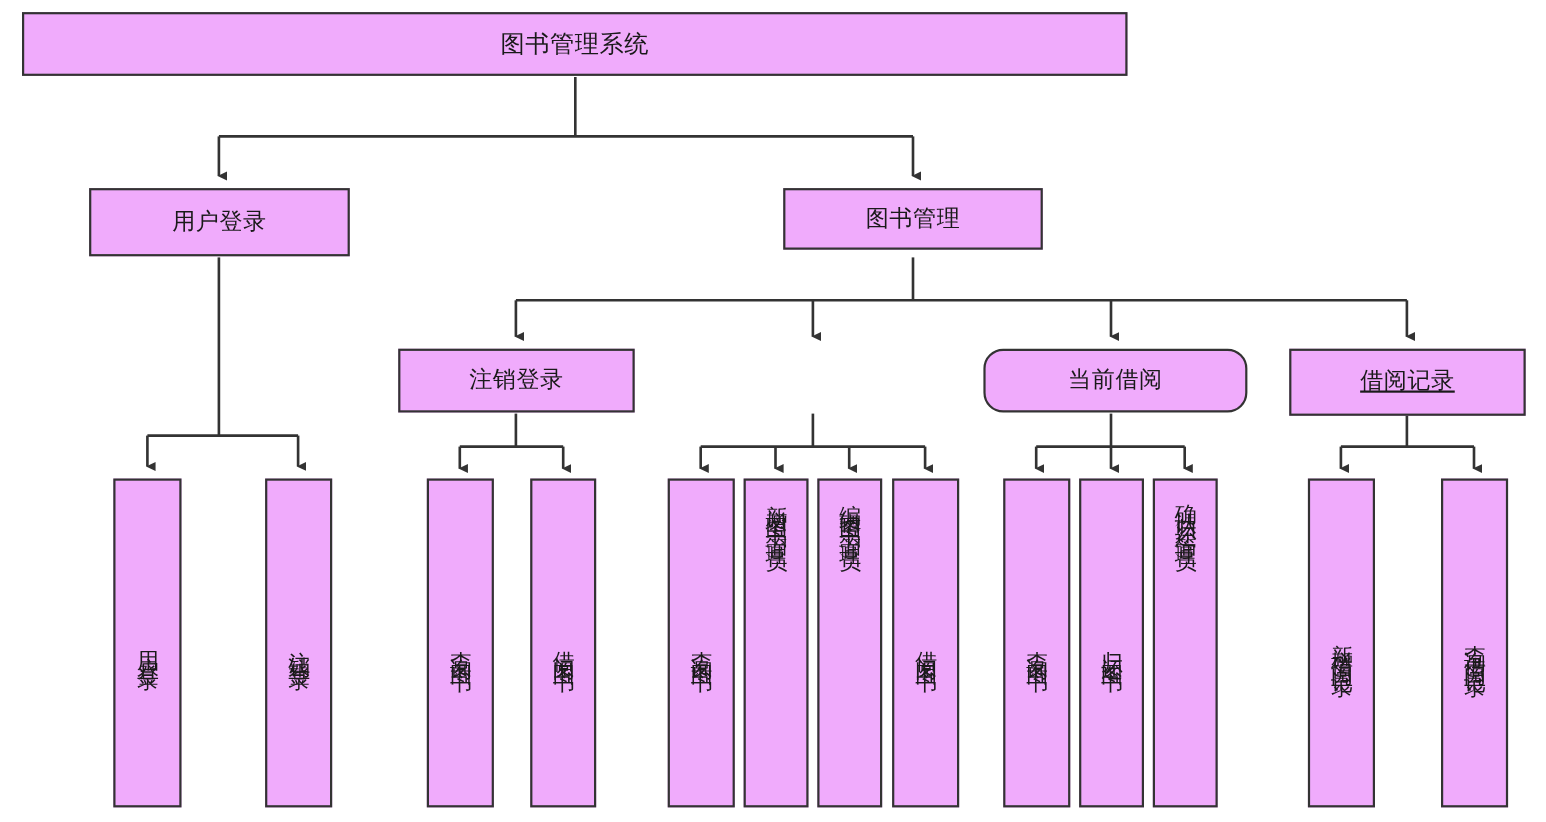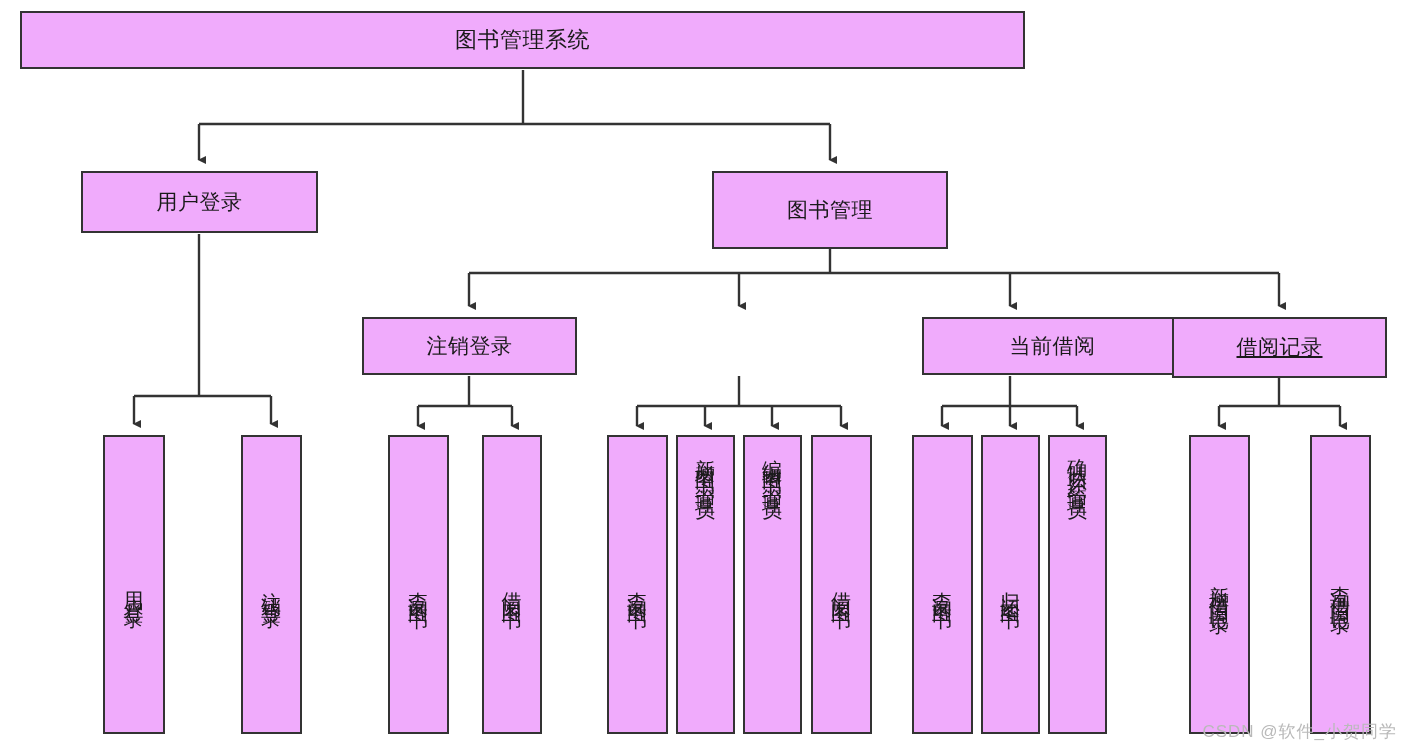--- a/index.html
+++ b/index.html
@@ -128,28 +128,28 @@
     </g>
   </svg>
 
   <div class="node h tier0" style="left:20px;top:11px;width:1005px;height:58px;">
     <span class="node-label">图书管理系统</span>
   </div>
 
   <div class="node h" style="left:81px;top:171px;width:237px;height:62px;">
     <span class="node-label">用户登录</span>
   </div>
-  <div class="node h" style="left:712px;top:171px;width:236px;height:78px;">
+  <div class="node h" style="left:712px;top:171px;width:236px;height:56px;">
     <span class="node-label">图书管理</span>
   </div>
 
   <div class="node h" style="left:362px;top:317px;width:215px;height:58px;">
     <span class="node-label">注销登录</span>
   </div>
-  <div class="node h" style="left:922px;top:317px;width:261px;height:58px;">
+  <div class="node h" style="left:894px;top:317px;width:240px;height:58px;border-radius:18px;">
     <span class="node-label">当前借阅</span>
   </div>
   <div class="node h" style="left:1172px;top:317px;width:215px;height:61px;text-decoration:underline;">
     <span class="node-label">借阅记录</span>
   </div>
 
   <div class="node v mid" style="left:103px;top:435px;width:62px;height:299px;">
     <span class="node-label">用户登录</span>
   </div>
   <div class="node v mid" style="left:241px;top:435px;width:61px;height:299px;">
@@ -186,15 +186,14 @@
     <span class="node-label">确认归还（管理员）</span>
   </div>
 
   <div class="node v mid" style="left:1189px;top:435px;width:61px;height:299px;">
     <span class="node-label">新增借阅记录</span>
   </div>
   <div class="node v mid" style="left:1310px;top:435px;width:61px;height:299px;">
     <span class="node-label">查询借阅记录</span>
   </div>
 
-  <div id="watermark">CSDN @软件_小贺同学</div>
 
 </div>
 
 </body></html>

